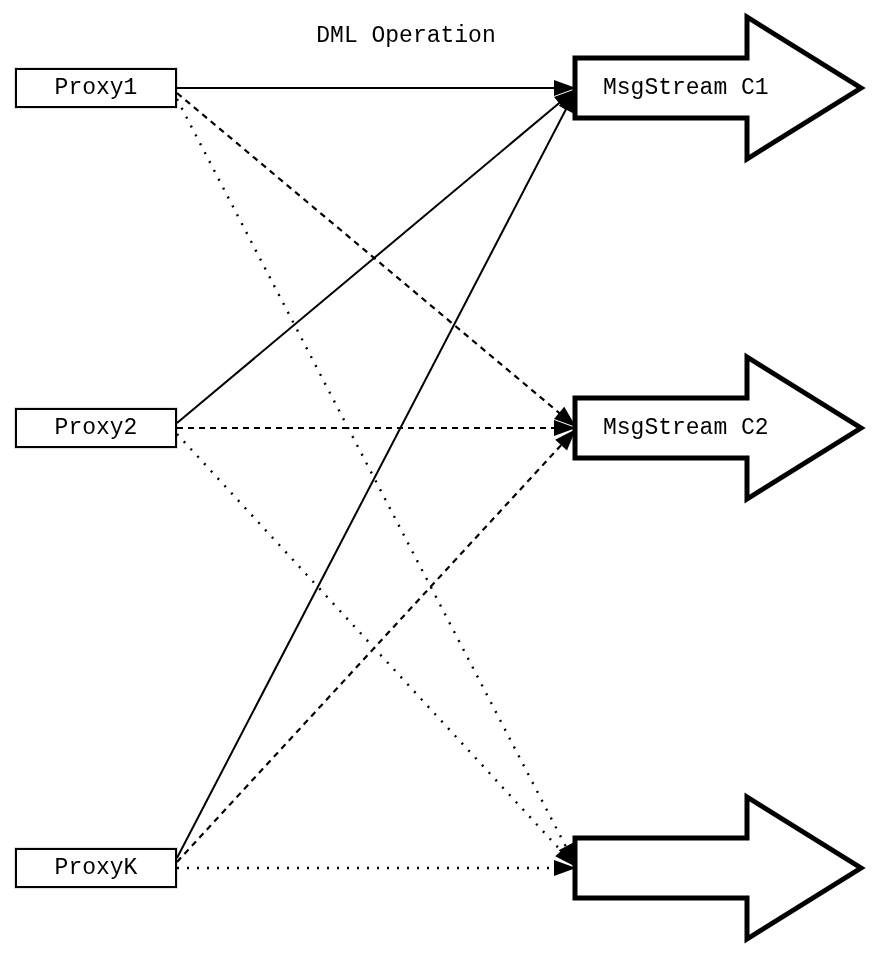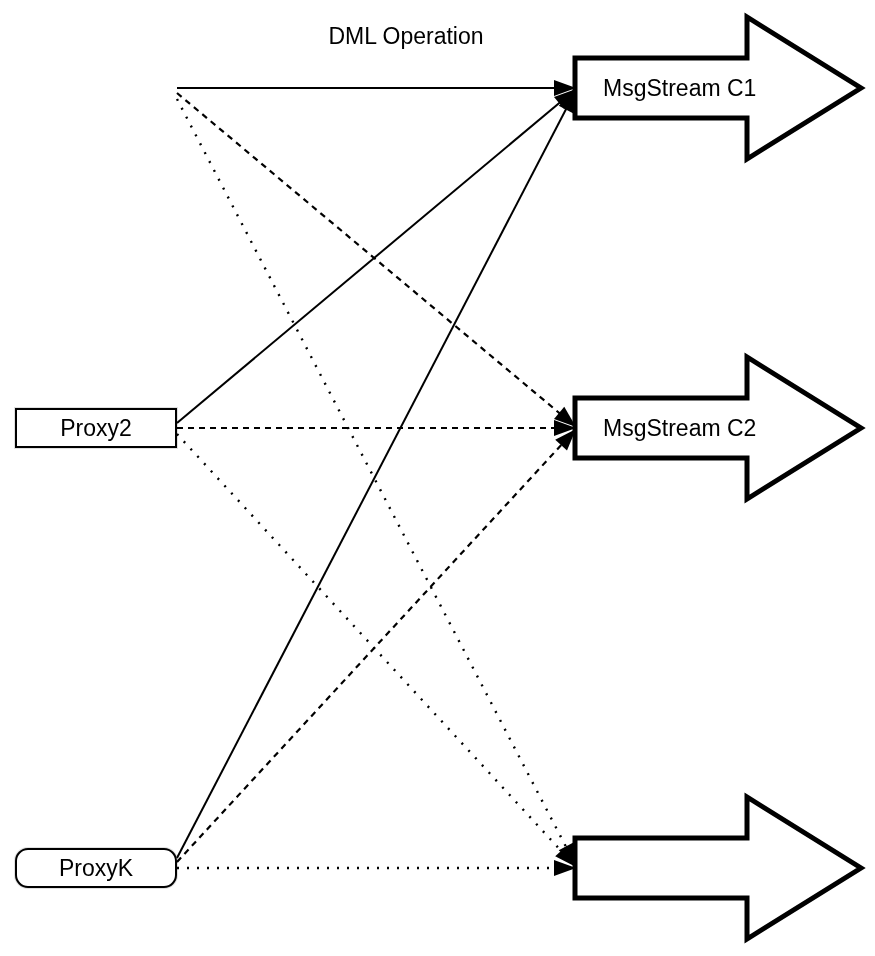--- a/index.html
+++ b/index.html
@@ -5,21 +5,21 @@
   html, body {
     margin: 0;
     padding: 0;
     background: #ffffff;
   }
   .stage {
     position: relative;
     width: 875px;
     height: 956px;
     background: #ffffff;
-    font-family: Liberation Sans, sans-serif;
+    font-family: Liberation Mono, monospace;
     color: #000000;
     overflow: hidden;
   }
   .stage svg {
     position: absolute;
     left: 0;
     top: 0;
   }
   .diagram-title {
     position: absolute;
@@ -40,21 +40,21 @@
     border: 2px solid #000;
     background: #fff;
     box-shadow: 0 0 0 1px rgba(0,0,0,0.12);
     display: flex;
     align-items: center;
     justify-content: center;
     font-size: 23px;
   }
   .proxy-1 { top: 68px; }
   .proxy-2 { top: 408px; }
-  .proxy-k { top: 848px; border-radius: 13px; }
+  .proxy-k { top: 848px; }
   .stream-label {
     position: absolute;
     left: 603px;
     width: 286px;
     height: 30px;
     display: flex;
     align-items: center;
     justify-content: flex-start;
     font-size: 23px;
     pointer-events: none;
@@ -99,20 +99,23 @@
       <line class="conn dotted" x1="177" y1="99" x2="576" y2="866" marker-end="url(#ah)"></line>
       <line class="conn dotted" x1="177" y1="434" x2="576" y2="867" marker-end="url(#ah)"></line>
       <line class="conn dotted" x1="177" y1="868" x2="576" y2="868" marker-end="url(#ah)"></line>
     </g>
   </svg>
 
   <div class="diagram-title">
     <div>DML Operation</div>
   </div>
 
+  <div class="proxy-box proxy-1">
+    <span>Proxy1</span>
+  </div>
   <div class="proxy-box proxy-2">
     <span>Proxy2</span>
   </div>
   <div class="proxy-box proxy-k">
     <span>ProxyK</span>
   </div>
 
   <div class="stream-label stream-label-c1">
     <span>MsgStream C1</span>
   </div>

